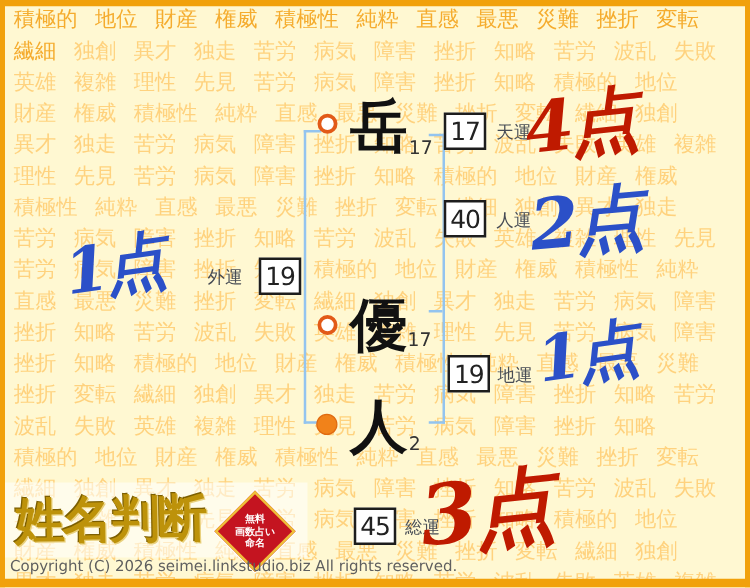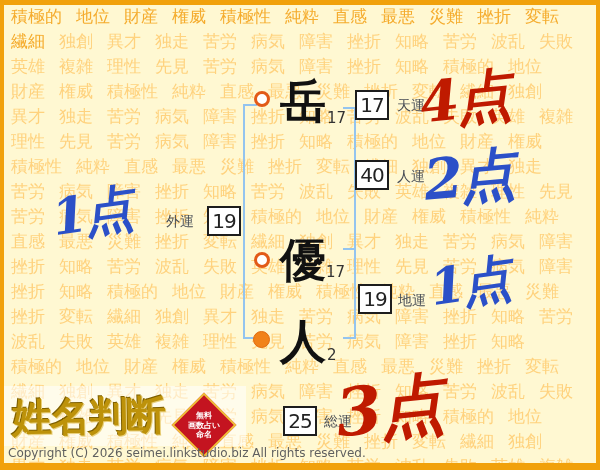--- a/index.html
+++ b/index.html
@@ -103,21 +103,21 @@
     <span class="fnum">19</span>
   </div>
   <div class="flabel" style="left:398px;top:292px">地運</div>
 
   <div class="flabel" style="left:166px;top:213px;width:36px;text-align:left">外運</div>
   <div class="fbox" style="left:207px;top:206px">
     <span class="fnum">19</span>
   </div>
 
   <div class="fbox" style="left:283px;top:406px">
-    <span class="fnum">25</span>
+    <span class="fnum">45</span>
   </div>
   <div class="flabel" style="left:324px;top:413px">総運</div>
 
   <div class="score" id="score-tenun" style="color: rgb(191, 26, 0);">4点</div>
   <div class="score" id="score-jinun" style="color: rgb(43, 80, 200);">2点</div>
   <div class="score" id="score-chiun" style="color: rgb(43, 80, 200);">1点</div>
   <div class="score" id="score-gaiun" style="color: rgb(43, 80, 200);">1点</div>
   <div class="score" id="score-soun" style="color: rgb(191, 26, 0);">3点</div>
 
   <div id="logo-title">姓名判断</div>

